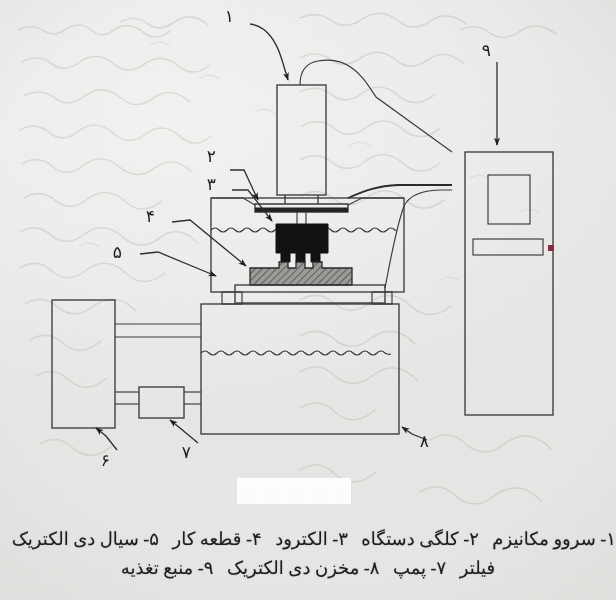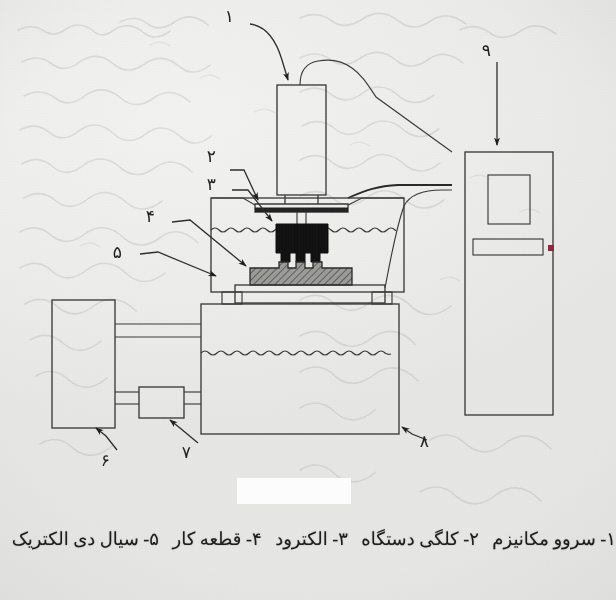--- a/index.html
+++ b/index.html
@@ -270,14 +270,15 @@
       <text class="num" x="491" y="56">۹</text>
     </g>
   </svg>
 
   <div class="patch"></div>
 
   <div id="grain"></div>
   <div id="vignette"></div>
 
   <div class="cap" id="cap1">۱- سروو مکانیزم&nbsp;&nbsp; ۲- کلگی دستگاه&nbsp;&nbsp; ۳- الکترود&nbsp;&nbsp; ۴- قطعه کار&nbsp;&nbsp; ۵- سیال دی الکتریک&nbsp;&nbsp; ۶-</div>
+  <div class="cap" id="cap2">فیلتر&nbsp;&nbsp; ۷- پمپ&nbsp;&nbsp; ۸- مخزن دی الکتریک&nbsp;&nbsp; ۹- منبع تغذیه</div>
 
 </div>
 
 </body></html>

